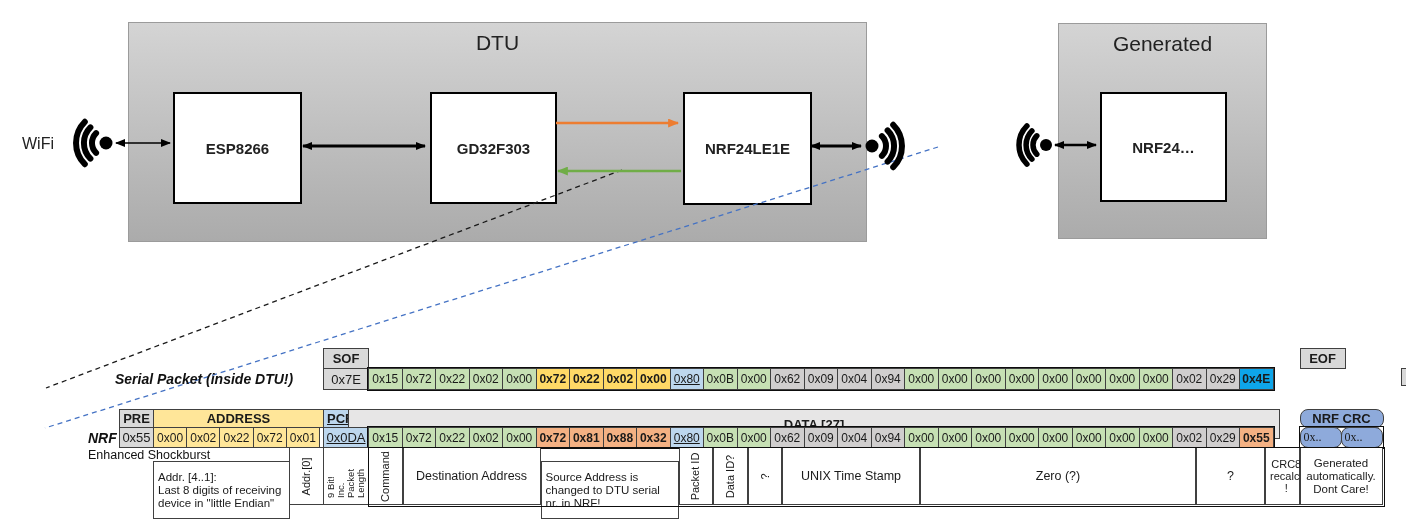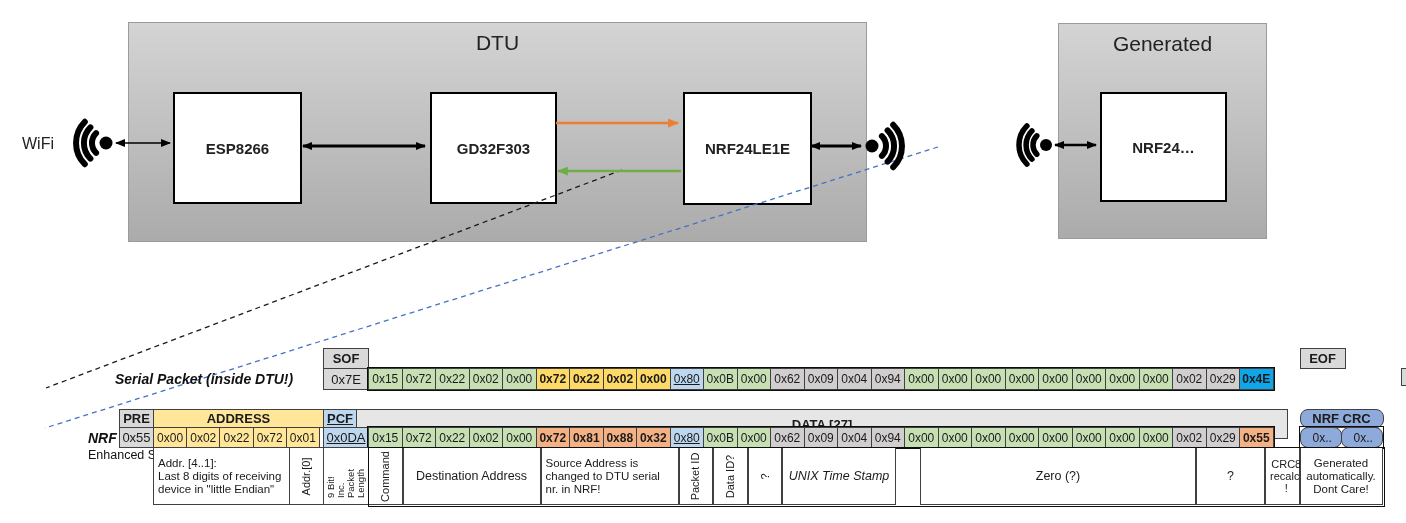--- a/index.html
+++ b/index.html
@@ -20,31 +20,31 @@
   .hcell,.cell1{position:absolute;box-sizing:border-box;border:1px solid #404040;display:flex;align-items:center;
         justify-content:center;font-size:13px;z-index:10;}
   .hcell{font-weight:bold;}
   .flexrow{position:absolute;display:flex;z-index:10;text-align:right;}
   .flexrow.thick{outline:1.6px solid #0d0d0d;}
   .bcell{box-sizing:border-box;border:1px solid #404040;margin-left:-1px;width:34.5px;display:flex;
          align-items:center;justify-content:center;font-size:12px;flex:0 0 auto;}
   .bcell:first-child{margin-left:0;}
   .bcell.bold{font-weight:bold;}
   .addrcell{width:34.2px;}
-  .crccell{width:42px;justify-content:flex-start;padding-left:12px;}
+  .crccell{width:42px;justify-content:flex-start;padding-left:3px;font-family:Liberation Serif, serif;}
 
   .green{background:#C6E0B4;}  .gold{background:#FFD966;}  .lblue{background:#BDD7EE;text-decoration:underline;}
   .gray{background:#D0CECE;}   .dgray{background:#D9D9D9;} .orange{background:#0ea5e9;}
   .salmon{background:#F4B183;} .yellow{background:#FFE699;}.mblue{background:#8EAADB;border-radius:8px;}
   .hgray{background:#E7E6E6;}  .lsalmon{background:#F8CBAD;}
 
   .ann{position:absolute;box-sizing:border-box;border:1px solid #404040;background:#fff;z-index:10;
        font-size:11.5px;display:flex;align-items:center;justify-content:center;text-align:center;
        white-space:pre-line;line-height:13px;}
-  .ann.leftal{justify-content:flex-start;text-align:left;padding:2px 4px;}
+  .ann.leftal{justify-content:flex-start;text-align:left;padding:2px 4px;margin-top:14px;}
   .vtext > span{transform:rotate(-90deg);white-space:nowrap;font-size:11px;display:inline-block;}
   .vtext.small > span{font-size:9.5px;line-height:10px;white-space:pre-line;text-align:left;}
   #ann-outline{position:absolute;border:1.6px solid #0d0d0d;z-index:11;pointer-events:none;background:transparent;}
 </style>
 </head>
 <body>
 
 <div id="canvas">
 
   <div class="graybox" style="left:128px;top:22px;width:737px;height:218px;">
@@ -151,21 +151,21 @@
 
   <div class="hcell dgray" style="left:1299.5px;top:348px;width:46px;height:21px;">EOF</div>
   <div class="cell1 dgray" style="left:1377px;top:368px;width:46px;height:18px;margin-left:24px;">0x7F</div>
 
   <div class="pktlabel" style="left:88px;top:430px;">NRF Packet</div>
   <div class="sublabel" style="left:88px;top:448px;">Enhanced Shockburst</div>
 
   <div class="hcell dgray" style="left:119px;top:409px;width:35px;height:19px;">PRE</div>
   <div class="hcell yellow" style="left:153px;top:409px;width:171px;height:19px;">ADDRESS</div>
   <div class="hcell lblue" style="left:323px;top:409px;width:46px;height:19px;justify-content:flex-start;padding-left:3px;">PCF</div>
-  <div class="hcell hgray" style="left:356px;top:409px;width:932px;height:30px;">DATA [27]</div>
+  <div class="hcell hgray" style="left:348px;top:409px;width:932px;height:30px;">DATA [27]</div>
   <div class="hcell mblue" style="left:1299.5px;top:409px;width:84px;height:19px;">NRF CRC</div>
 
   <div class="cell1 dgray" style="left:119px;top:427px;width:35px;height:21px;">0x55</div>
   <div class="flexrow" id="nrf-addr-bytes" style="left:153px;top:427px;height:21px;">
       <div class="bcell yellow addrcell">0x00</div>
       <div class="bcell yellow addrcell">0x02</div>
       <div class="bcell yellow addrcell">0x22</div>
       <div class="bcell yellow addrcell">0x72</div>
       <div class="bcell yellow addrcell">0x01</div>
     </div>
@@ -219,21 +219,21 @@
   <div class="ann" style="left:402.5px;top:447px;width:138px;height:58px;font-size:12.5px;">Destination Address</div>
   <div class="ann leftal lsalmon" style="left:540.5px;top:447px;width:138px;height:58px;">Source Address is
 changed to DTU serial
 nr. in NRF!</div>
   <div class="ann vtext" style="left:678.5px;top:447px;width:34.5px;height:58px;">
        <span>Packet ID</span></div>
   <div class="ann vtext" style="left:713px;top:447px;width:34.5px;height:58px;">
        <span>Data ID?</span></div>
   <div class="ann vtext" style="left:747.5px;top:447px;width:34.5px;height:58px;">
        <span>?</span></div>
-  <div class="ann" style="left:782px;top:447px;width:114px;height:58px;font-size:12.5px;font-style:italic;">UNIX Time Stamp</div>
+  <div class="ann" style="left:782px;top:447px;width:138px;height:58px;font-size:12.5px;">UNIX Time Stamp</div>
   <div class="ann" style="left:920px;top:447px;width:276px;height:58px;font-size:12.5px;">Zero (?)</div>
   <div class="ann" style="left:1196px;top:447px;width:69px;height:58px;font-size:12.5px;">?</div>
   <div class="ann lsalmon" style="left:1265px;top:447px;width:34.5px;height:58px;font-size:11px;line-height:12px;padding-left:8px;">CRC8
 recalc.
 !</div>
   <div class="ann" style="left:1299.5px;top:447px;width:83px;height:58px;">Generated
 automatically.
 Dont Care!</div>
   <div id="ann-outline" style="left:368px;top:447px;width:1014.5px;height:58px;"></div>
 

